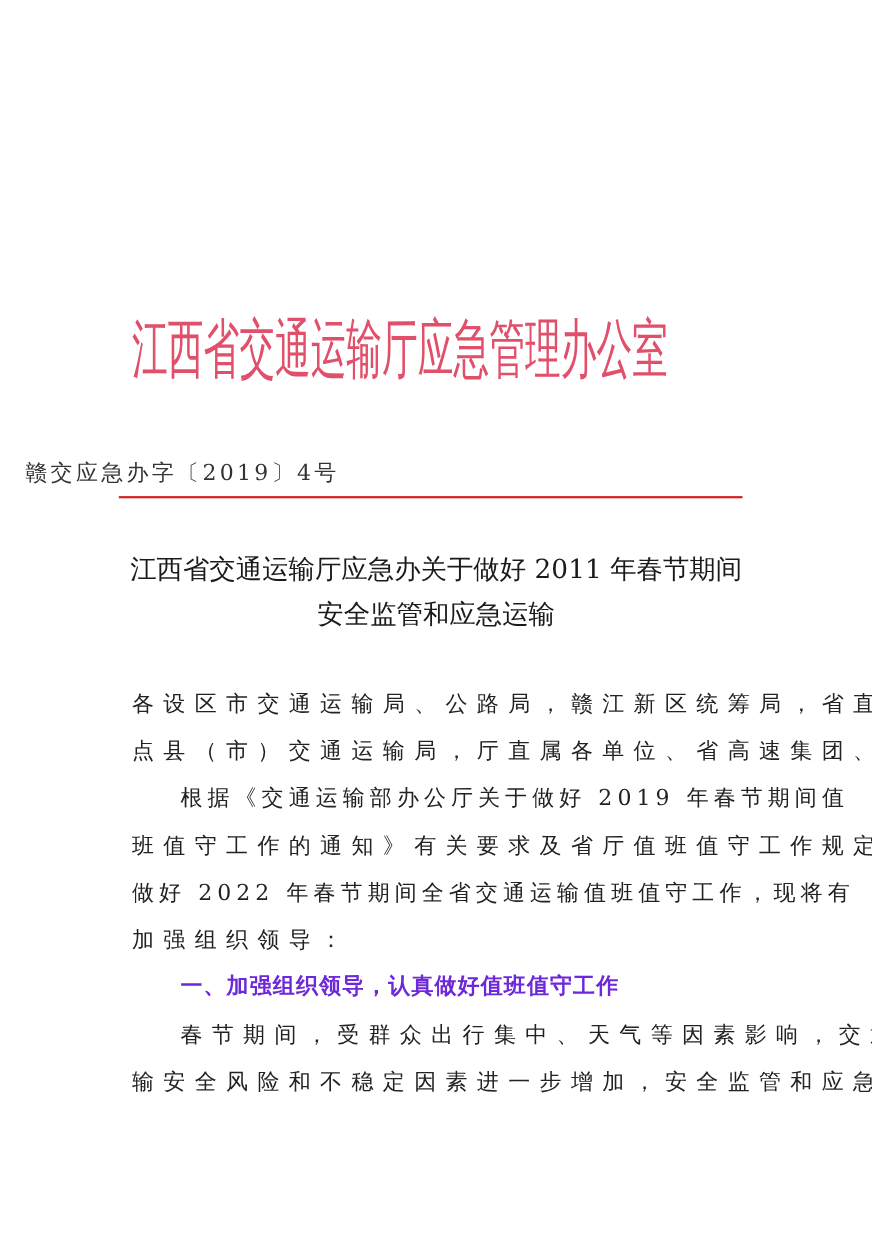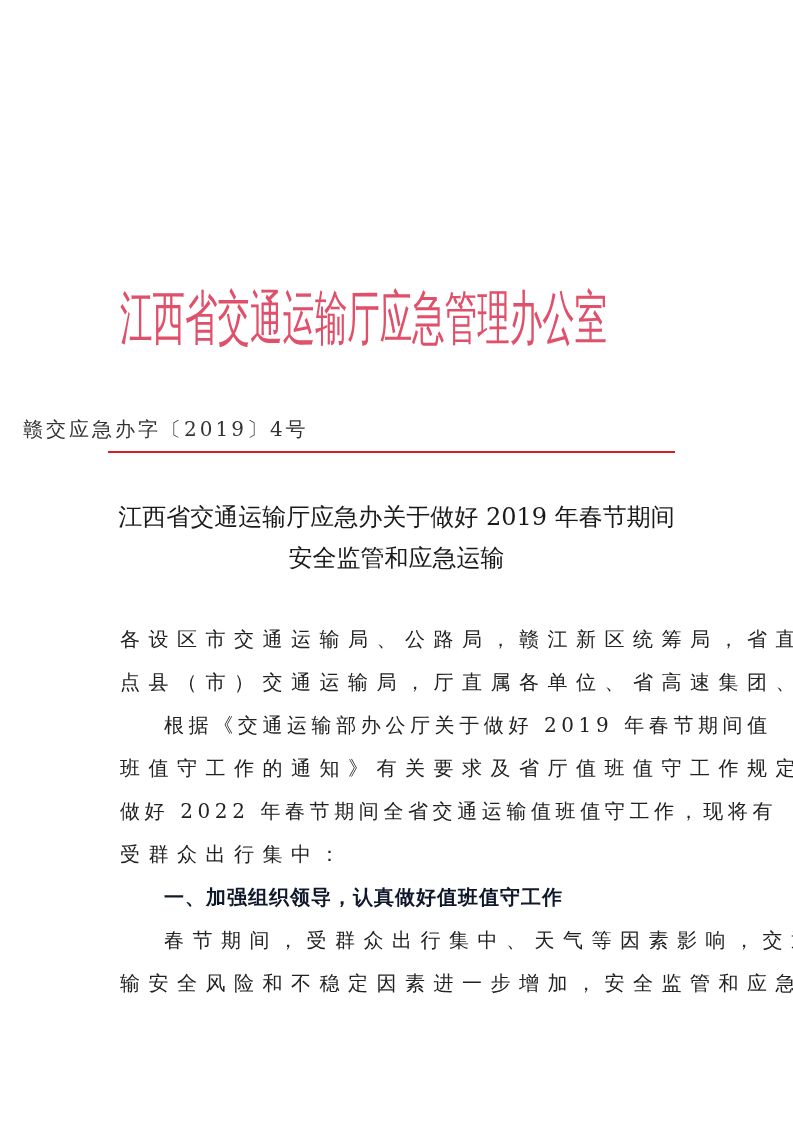--- a/index.html
+++ b/index.html
@@ -101,51 +101,51 @@
     }
     .heading {
       display: block;
       white-space: nowrap;
       padding-left: 44px;
       font-family: Liberation Serif, serif;
       font-weight: bold;
       font-size: 20px;
       letter-spacing: 1px;
       height: 43px;
-      color: #0f172a;
+      color: #6d28d9;
     }
   </style>
 </head>
 <body>
 
 <div class="page">
 
   <div class="masthead">
     <span class="masthead-text">江西省交通运输厅应急管理办公室</span>
   </div>
 
   <div class="doc-number">赣交应急办字〔2019〕4号</div>
 
   <div class="red-rule"></div>
 
   <div class="title">
-    <span class="title-line">江西省交通运输厅应急办关于做好 2019 年春节期间</span>
+    <span class="title-line">江西省交通运输厅应急办关于做好 2011 年春节期间</span>
     <span class="title-line">安全监管和应急运输</span>
   </div>
 
   <div class="body-text">
     <div>
       <span class="line">各设区市交通运输局、公路局，赣江新区统筹局，省直管试</span>
       <span class="line">点县（市）交通运输局，厅直属各单位、省高速集团、省路</span>
     </div>
     <div>
       <span class="line indent tight">根据《交通运输部办公厅关于做好 2019 年春节期间值</span>
       <span class="line">班值守工作的通知》有关要求及省厅值班值守工作规定，为</span>
       <span class="line tight">做好 2022 年春节期间全省交通运输值班值守工作，现将有</span>
-      <span class="line">受群众出行集中：</span>
+      <span class="line">加强组织领导：</span>
     </div>
     <span class="heading">一、加强组织领导，认真做好值班值守工作</span>
     <div>
       <span class="line indent">春节期间，受群众出行集中、天气等因素影响，交通运</span>
       <span class="line">输安全风险和不稳定因素进一步增加，安全监管和应急运输</span>
     </div>
   </div>
 
 </div>
 

